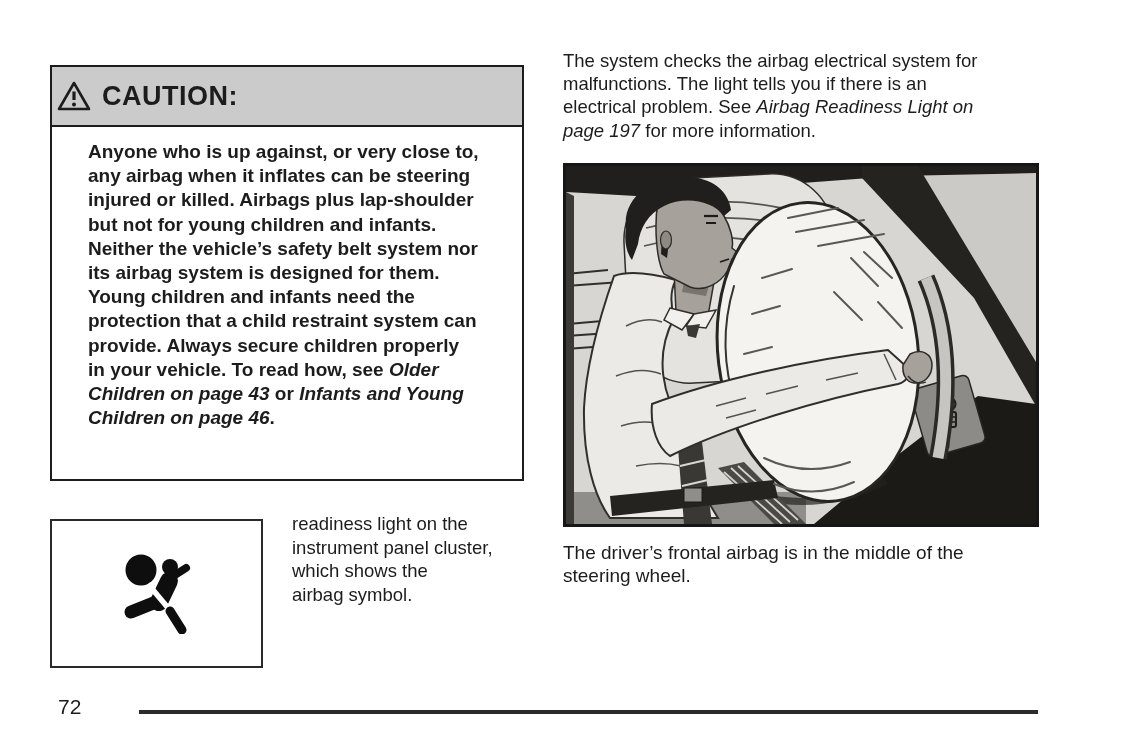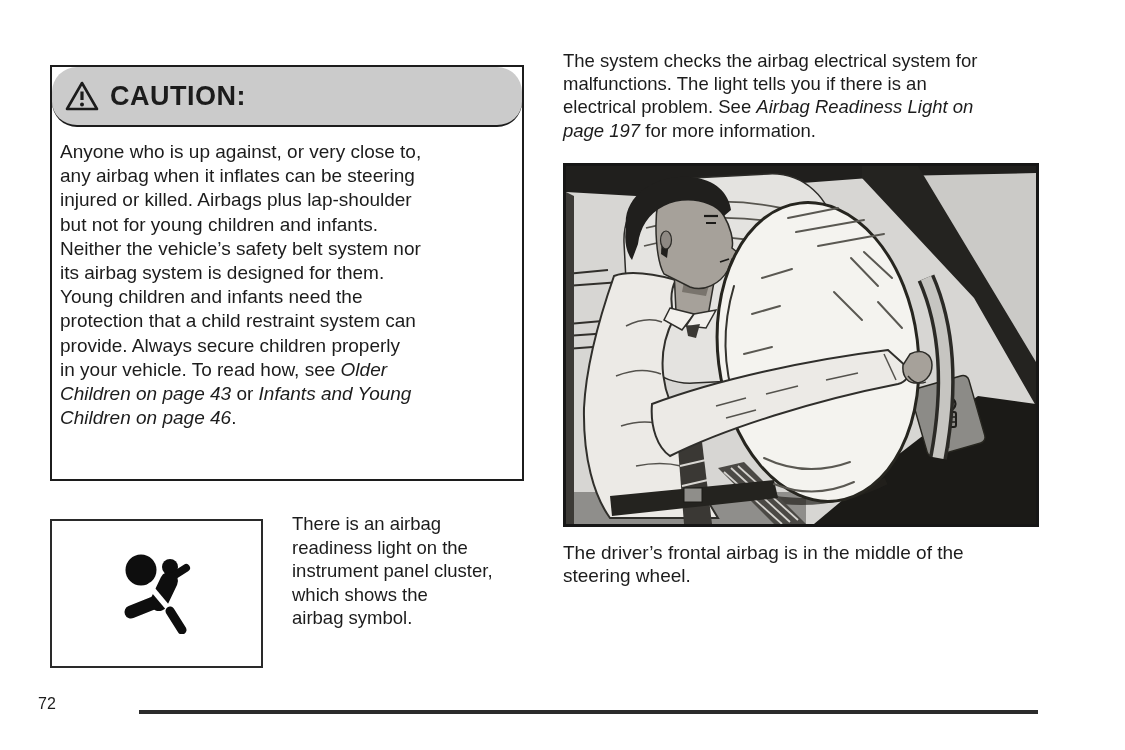--- a/index.html
+++ b/index.html
@@ -11,25 +11,25 @@
   .tline{white-space:nowrap;}
   .it{font-style:italic;}
 
   
   #caution-box{
     position:absolute;left:50px;top:65px;width:474px;height:416px;
     border:2px solid #1c1c1c;box-sizing:border-box;background:#ffffff;
   }
   #caution-header{
     height:60px;background:#cbcbcb;border-bottom:2px solid #1c1c1c;
-    display:flex;align-items:center;padding-left:12px;gap:10px;box-sizing:border-box;border-radius:25px;
+    display:flex;align-items:center;padding-left:4px;gap:10px;box-sizing:border-box;
   }
   #caution-title{font-size:27px;font-weight:bold;letter-spacing:.5px;}
   #caution-body{
-    padding:13px 14px 0 8px;font-size:19px;font-weight:normal;line-height:24.2px;
+    padding:13px 14px 0 36px;font-size:19px;font-weight:bold;line-height:24.2px;
   }
   #caution-body .it{font-style:italic;}
 
   
   #readiness-box{
     position:absolute;left:50px;top:519px;width:213px;height:149px;
     border:2.5px solid #2a2a2a;box-sizing:border-box;background:#ffffff;
     display:flex;align-items:center;justify-content:center;
   }
   #readiness-text{
@@ -44,21 +44,21 @@
     font-size:25px;font-weight:bold;margin-top:16px;margin-bottom:0;
     letter-spacing:.2px;
   }
   #figure-frame{
     margin-top:21px;width:476px;height:364px;border:3px solid #161616;
     box-sizing:border-box;background:#d7d6d3;overflow:hidden;
   }
   #figure-caption{margin-top:14px;font-size:19px;line-height:23.6px;}
 
   
-  #page-number{position:absolute;left:38px;top:695px;font-size:16px;}
+  #page-number{position:absolute;left:58px;top:695px;font-size:21px;}
   #footer-rule{position:absolute;left:139px;top:710px;width:899px;height:4px;background:#2b2b2b;}
 </style>
 </head>
 <body>
 
 <div id="caution-box">
   <div id="caution-header">
     <span style="display:inline-flex;">
       <svg width="36" height="32" viewBox="0 0 36 32">
         <path d="M18,3 L33,29 L3,29 Z" fill="none" stroke="#1c1c1c" stroke-width="2.6" stroke-linejoin="round"></path>
@@ -93,21 +93,20 @@
       </g>
       <line x1="53" y1="21" x2="64" y2="14" stroke="#0e0e0e" stroke-width="8" stroke-linecap="round"></line>
       <line x1="47" y1="27" x2="37" y2="48" stroke="#0e0e0e" stroke-width="18" stroke-linecap="round"></line>
       <line x1="34" y1="48" x2="9" y2="58" stroke="#0e0e0e" stroke-width="13" stroke-linecap="round"></line>
       <line x1="26" y1="30" x2="52" y2="61" stroke="#ffffff" stroke-width="5.5"></line>
       <line x1="48" y1="57" x2="60" y2="76" stroke="#0e0e0e" stroke-width="9" stroke-linecap="round"></line>
     </svg>
   </span>
 </div>
 <div id="readiness-text">
-    <div class="tline"><span>There is an airbag</span></div>
     <div class="tline"><span>readiness light on the</span></div>
     <div class="tline"><span>instrument panel cluster,</span></div>
     <div class="tline"><span>which shows the</span></div>
     <div class="tline"><span>airbag symbol.</span></div>
   </div>
 
 <div id="right-col">
   <div id="intro-para">
       <div class="tline"><span>The system checks the airbag electrical system for</span></div>
       <div class="tline"><span>malfunctions. The light tells you if there is an</span></div>

